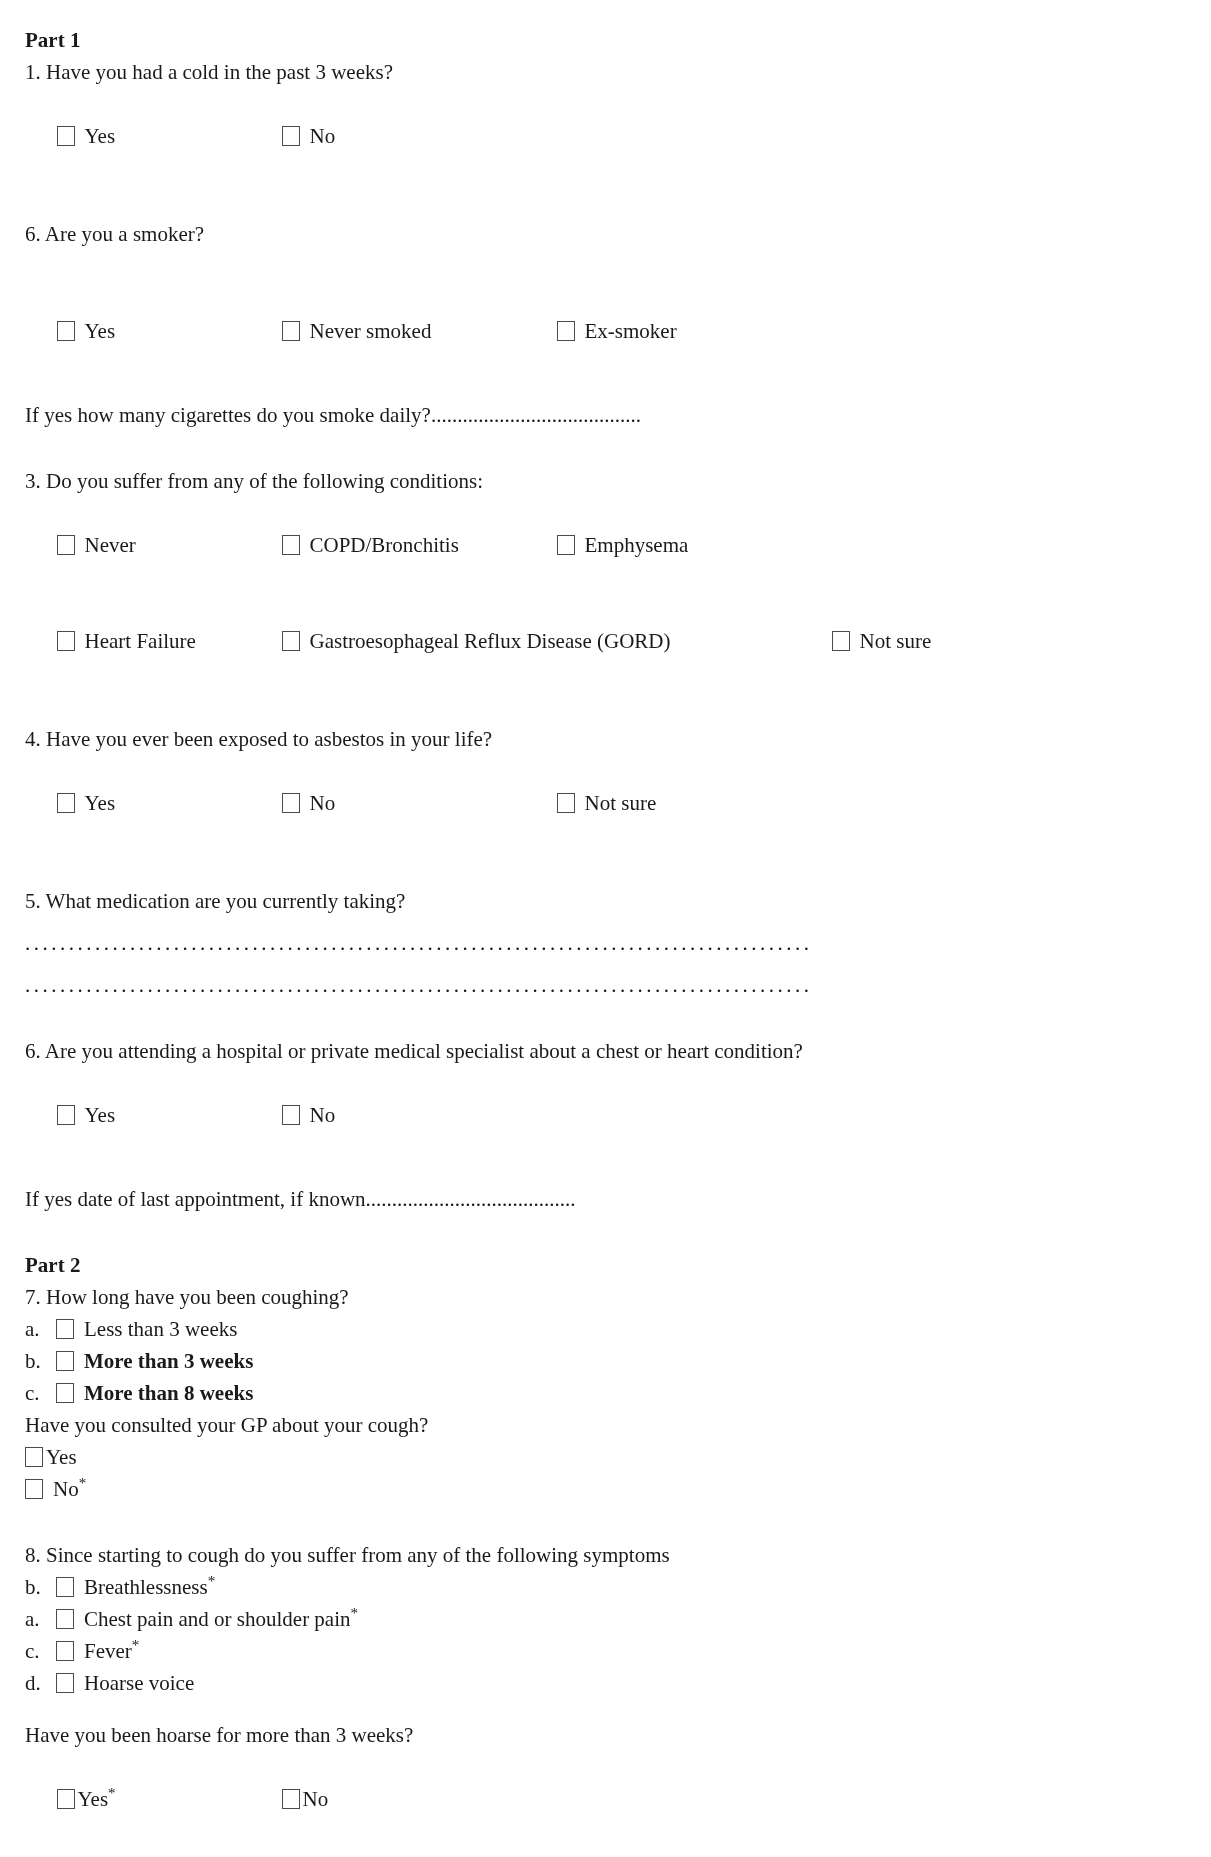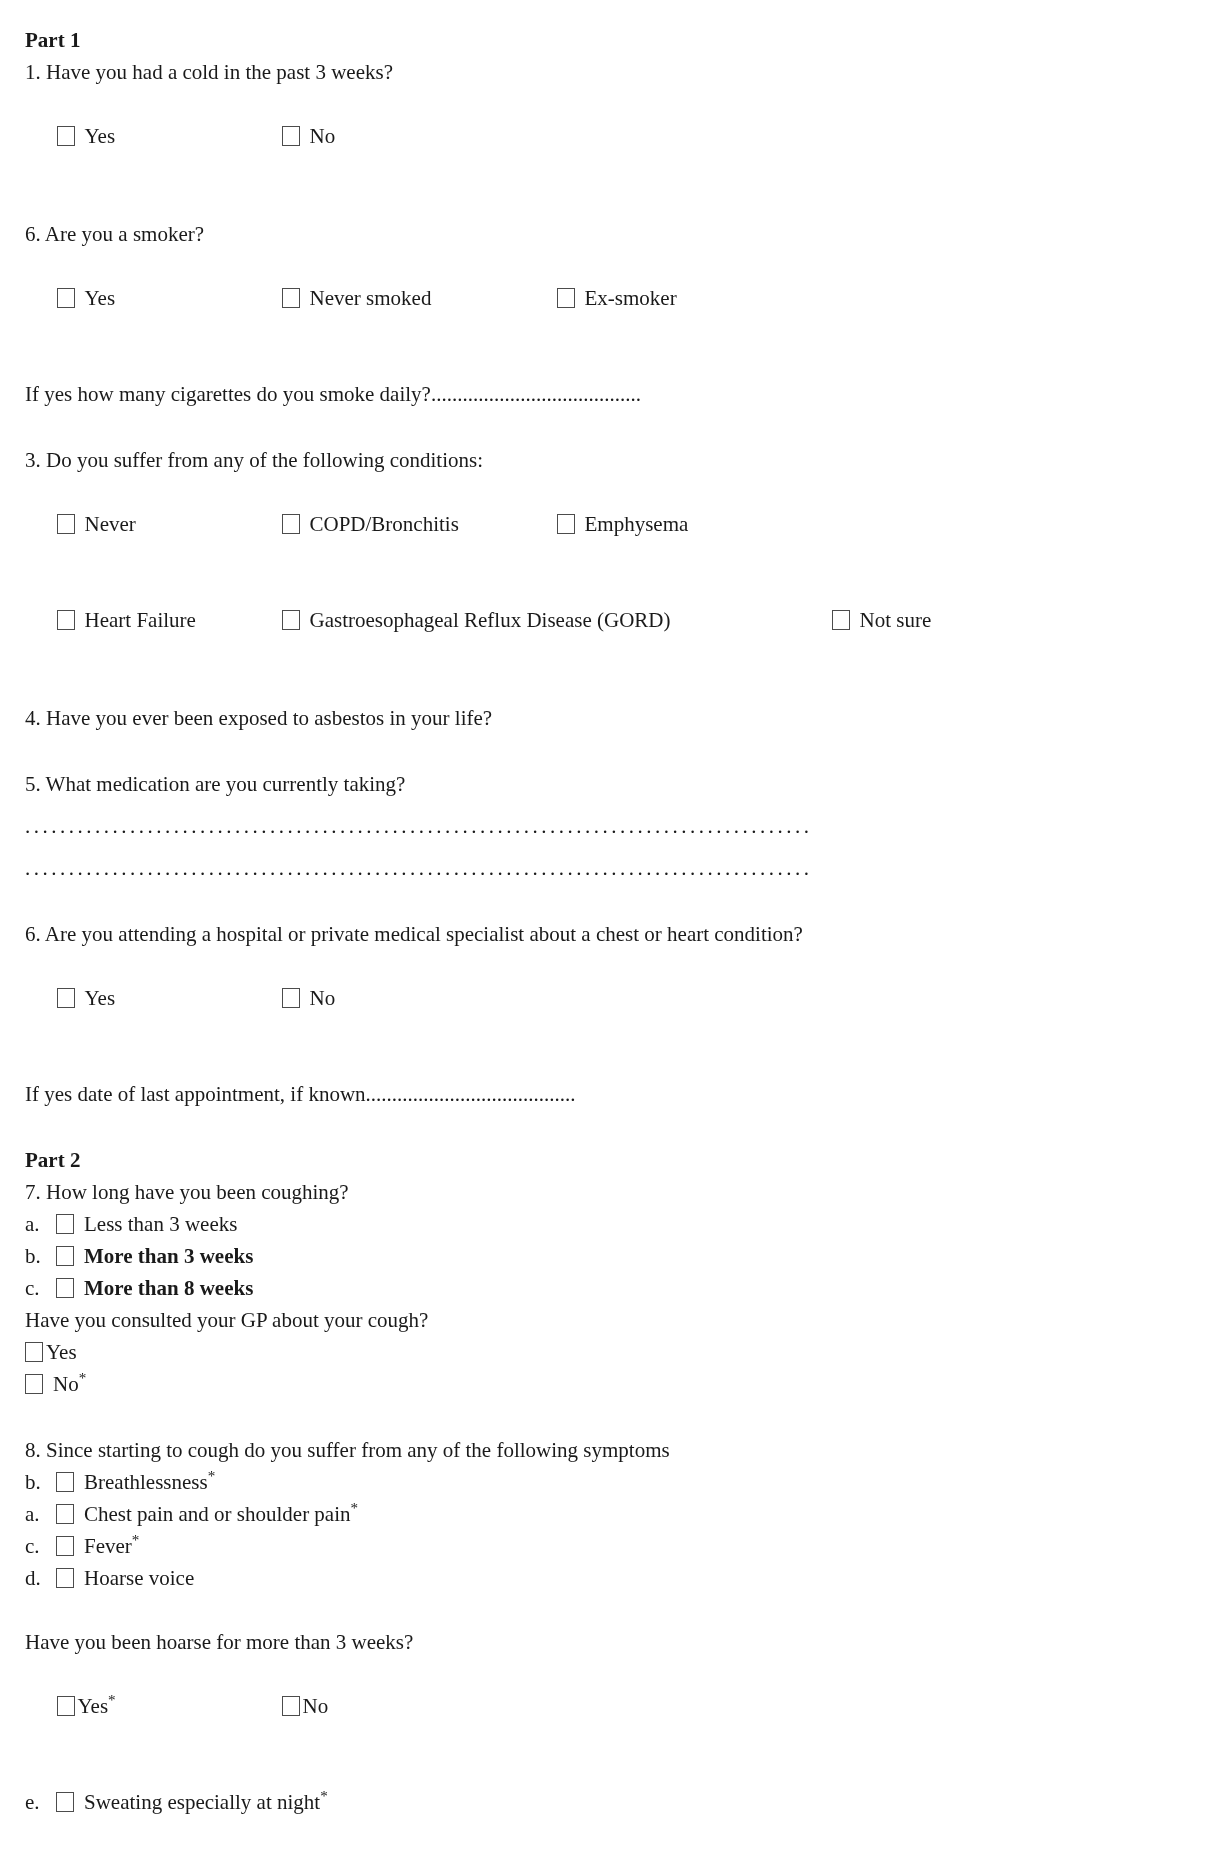--- a/index.html
+++ b/index.html
@@ -27,56 +27,59 @@
     border:1.5px solid #4c4c4c;
     box-sizing:border-box;
     vertical-align:-3px;
     margin-right:10px;
     background:#ffffff;
   }
   .cb.tight{margin-right:3px;}
   .prefix{display:inline-block;width:31px;}
   .bold{font-weight:bold;}
   sup.star{font-size:0.72em;vertical-align:super;line-height:0;}
-  .mt{margin-top:32px;}
+  .mt{margin-top:20px;}
   .dotted{letter-spacing:3.5px;margin-top:10px;}
 </style>
 </head>
 <body>
 
 <div class="page">
 
   <div class="block">
     <div class="line part-header">Part 1</div>
     <div class="line q-text">1. Have you had a cold in the past 3 weeks?</div>
     <div class="line">
       <span class="opt w225"><span class="cb"></span><span>Yes</span></span><span class="opt"><span class="cb"></span><span>No</span></span>
     </div>
   </div>
 
   <div class="block">
     <div class="line q-text">6. Are you a smoker?</div>
     <div class="line">
-      <span class="opt w225"><span class="cb"></span><span>Yes</span></span><span class="opt" style="width:275px;"><span class="cb"></span><span>Never smoked</span></span><span class="opt"><span class="cb"></span><span>Ex-smoker</span></span>
+      <span class="opt w225"><span class="cb"></span><span>Yes</span></span><span class="opt" style="width:275px;margin-top:33px;"><span class="cb"></span><span>Never smoked</span></span><span class="opt"><span class="cb"></span><span>Ex-smoker</span></span>
     </div>
     <div class="line mt">If yes how many cigarettes do you smoke daily?........................................</div>
   </div>
 
   <div class="block">
     <div class="line q-text">3. Do you suffer from any of the following conditions:</div>
     <div class="line">
       <span class="opt w225"><span class="cb"></span><span>Never</span></span><span class="opt" style="width:275px;"><span class="cb"></span><span>COPD/Bronchitis</span></span><span class="opt"><span class="cb"></span><span>Emphysema</span></span>
     </div>
     <div class="line">
       <span class="opt w225"><span class="cb"></span><span>Heart Failure</span></span><span class="opt w550"><span class="cb"></span><span>Gastroesophageal Reflux Disease (GORD)</span></span><span class="opt"><span class="cb"></span><span>Not sure</span></span>
     </div>
   </div>
 
   <div class="block">
     <div class="line q-text">4. Have you ever been exposed to asbestos in your life?</div>
+    <div class="line">
+      <span class="opt w225"><span class="cb"></span><span>Yes</span></span><span class="opt" style="width:275px;"><span class="cb"></span><span>No</span></span><span class="opt"><span class="cb"></span><span>Not sure</span></span>
+    </div>
   </div>
 
   <div class="block">
     <div class="line q-text">5. What medication are you currently taking?</div>
     <div class="line dotted">..........................................................................................</div>
     <div class="line dotted">..........................................................................................</div>
   </div>
 
   <div class="block">
     <div class="line q-text">6. Are you attending a hospital or private medical specialist about a chest or heart condition?</div>

